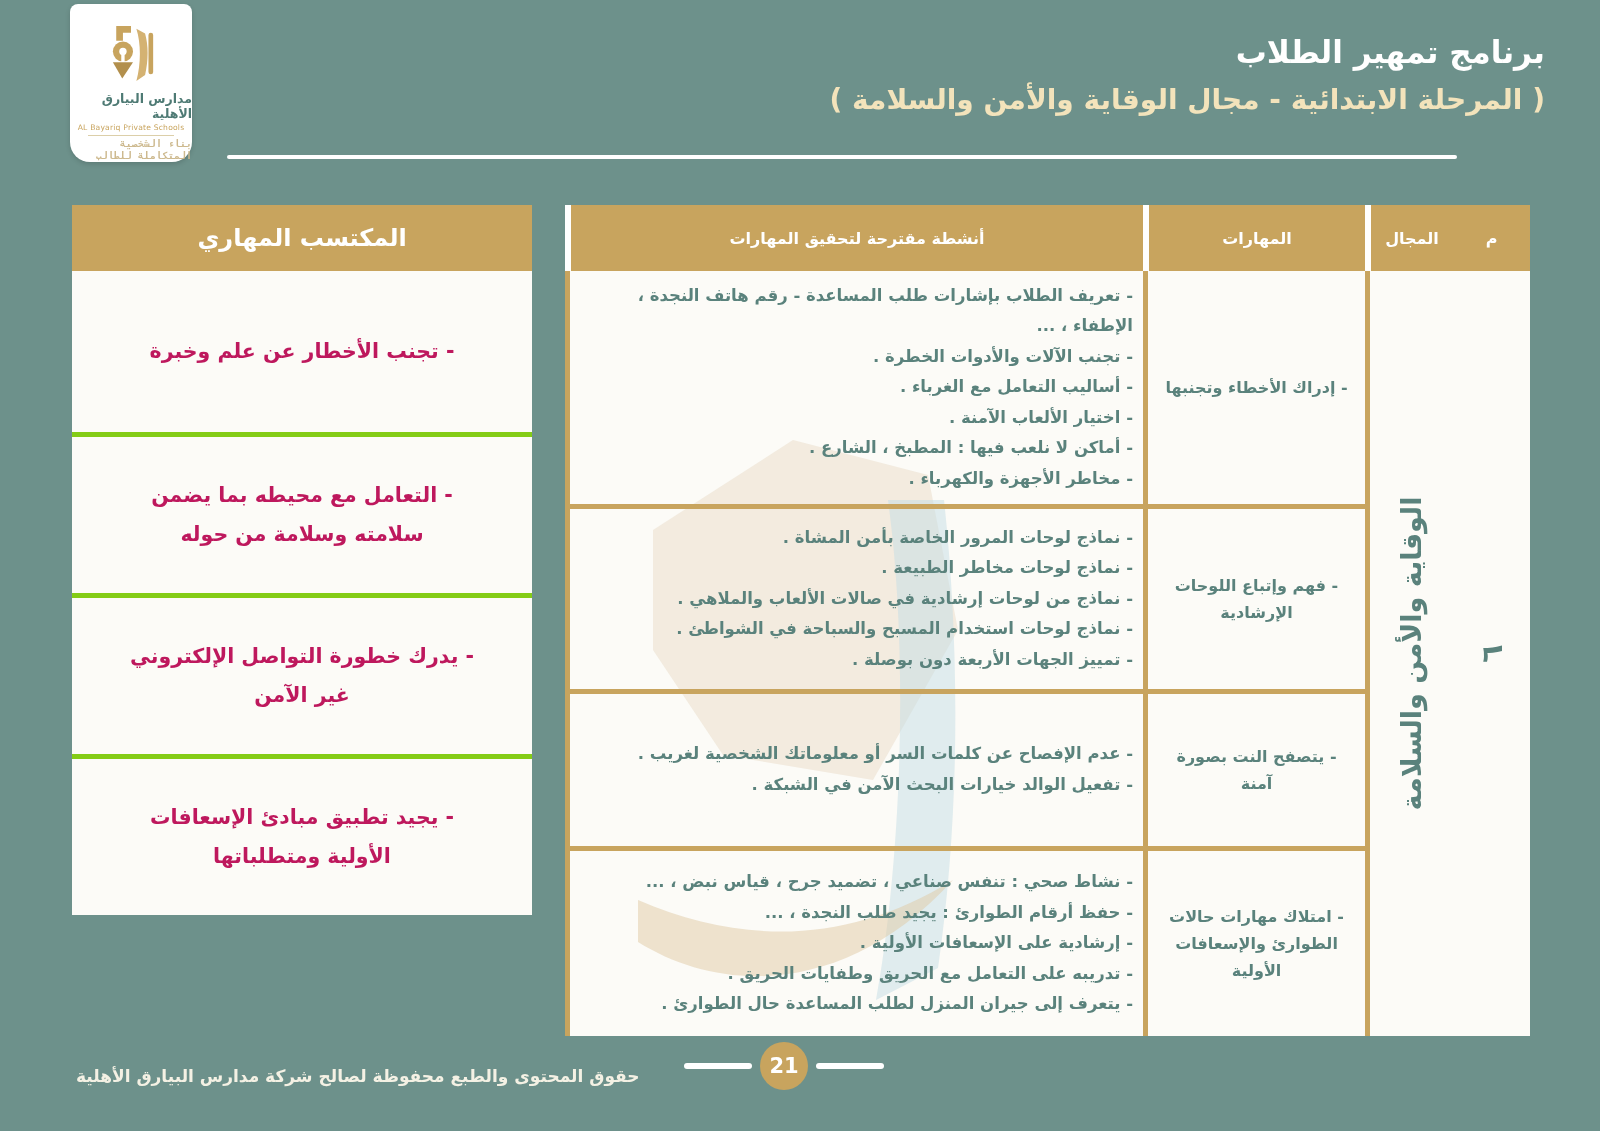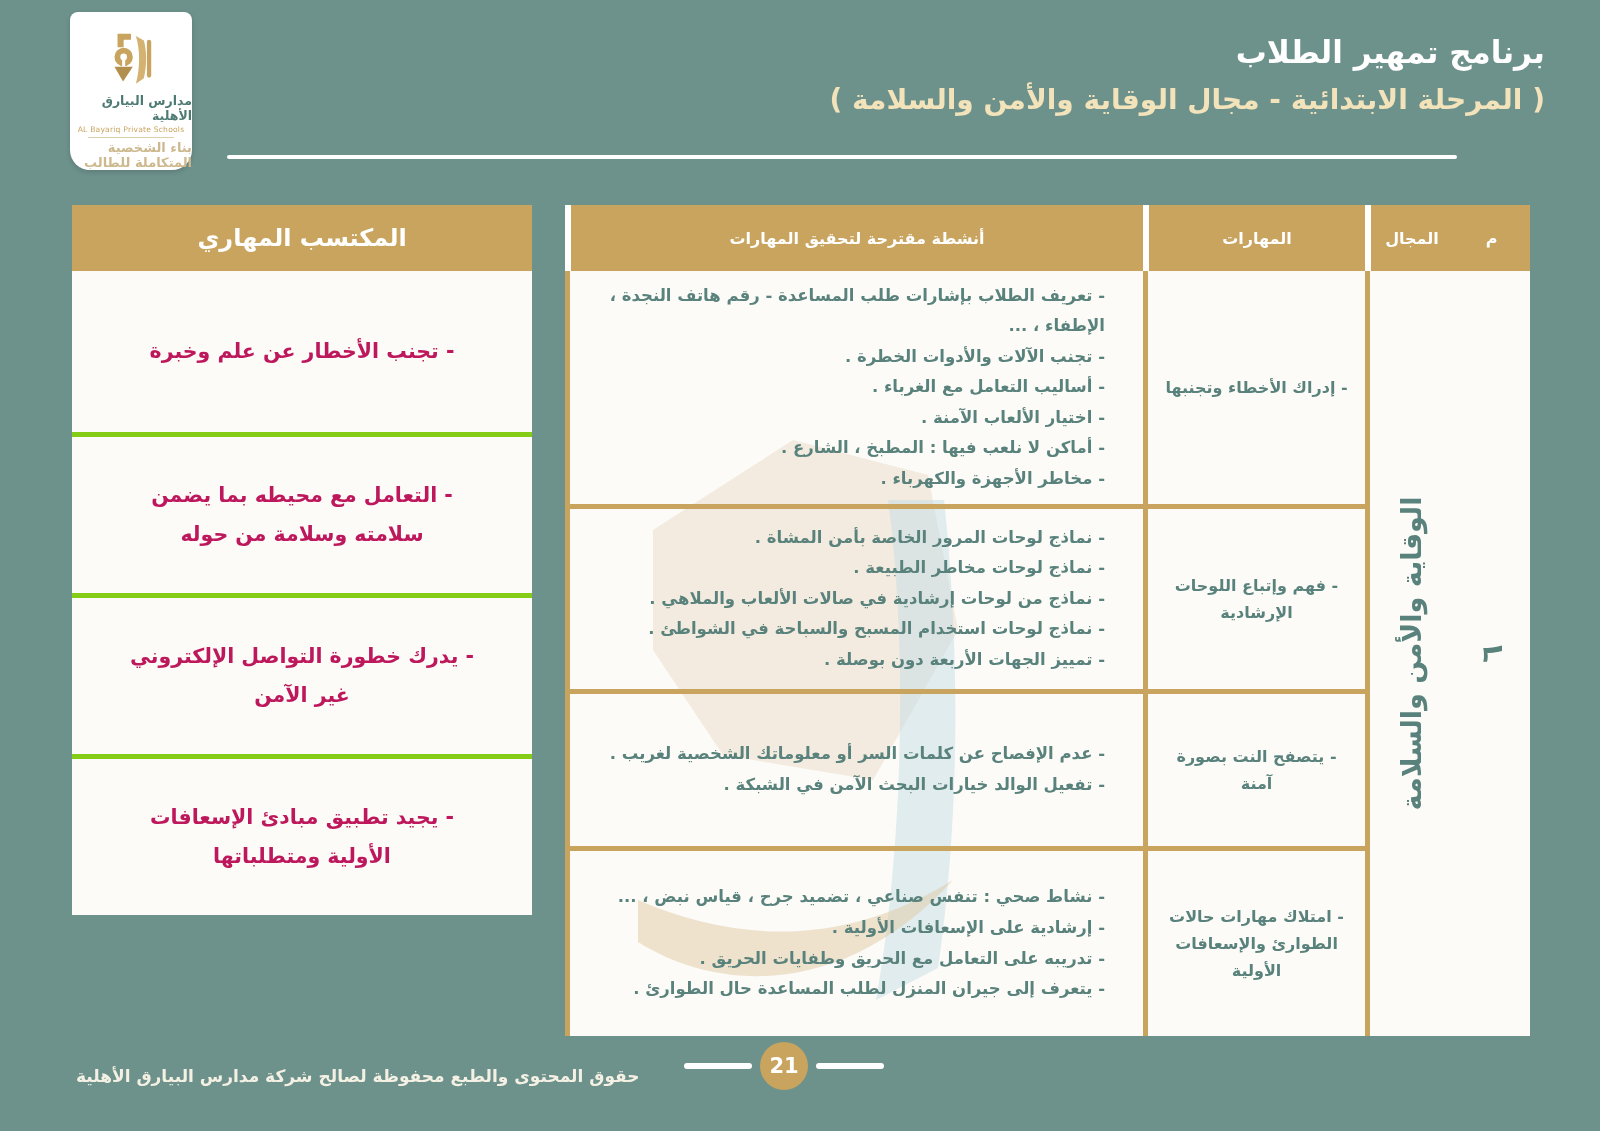--- a/index.html
+++ b/index.html
@@ -3,31 +3,31 @@
 <meta charset="utf-8">
 <style>
   html,body{margin:0;padding:0;}
   body{
     width:1600px;height:1131px;position:relative;overflow:hidden;
     background:#6d918b;
     font-family:"DejaVu Sans", sans-serif;
   }
   
   .logo-badge{
-    position:absolute;left:70px;top:12px;width:122px;height:158px;
+    position:absolute;left:70px;top:4px;width:122px;height:158px;
     background:#ffffff;border-radius:8px 8px 20px 20px;
     box-shadow:0 2px 5px rgba(0,0,0,.15);
     display:flex;flex-direction:column;align-items:center;
     padding-top:18px;box-sizing:border-box;z-index:5;
   }
   .logo-badge svg{display:block;}
   .logo-ar{color:#4e7a74;font-size:12.5px;font-weight:bold;margin-top:2px;}
   .logo-en{color:#c8a45e;font-size:7.6px;margin-top:2px;letter-spacing:.2px;}
   .logo-divider{width:86px;height:1px;background:#dcCfa9;margin:3px 0 2px;}
-  .logo-tagline{color:#cdb98e;font-size:13px;font-weight:bold;}
+  .logo-tagline{color:#cdb98e;font-size:10px;font-weight:bold;font-family:Liberation Mono, monospace;}
   
   .title-block{position:absolute;top:32px;right:55px;text-align:right;z-index:4;}
   .page-title{color:#ffffff;font-size:31px;font-weight:bold;line-height:1.3;}
   .page-subtitle{color:#f3e3bb;font-size:28px;font-weight:bold;line-height:1.45;margin-top:8px;}
   .title-rule{position:absolute;top:155px;left:227px;right:143px;height:4px;background:#ffffff;border-radius:2px;}
   
   .content{position:absolute;top:205px;left:70px;right:70px;height:831px;
     display:flex;flex-direction:row;gap:33px;}
   
   .main-table{
@@ -45,21 +45,21 @@
   .sep-white{border-left:6px solid #ffffff;}   
   .bsep{border-left:5px solid #c8a45e;}
   .rsep{border-top:5px solid #c8a45e;}
   .body-cell{background:transparent;color:#5a827c;font-weight:bold;}
   .merged{grid-row:2 / 6;display:flex;align-items:center;justify-content:center;}
   .v-text{transform:rotate(-90deg);white-space:nowrap;font-size:27px;color:#5a827c;font-weight:bold;}
   .v-num{transform:rotate(-90deg);font-size:30px;color:#5a827c;font-weight:bold;}
   .skill-cell{display:flex;align-items:center;justify-content:center;text-align:center;
     font-size:16px;line-height:1.7;padding:8px 14px;}
   .act-cell{display:flex;flex-direction:column;justify-content:center;
-    font-size:16.5px;line-height:1.85;padding:10px 38px;text-align:right;}
+    font-size:16.5px;line-height:1.85;padding:10px 10px;text-align:right;}
   
   .outcome-block{
     width:460px;height:710px;background:#fcfbf7;
     display:grid;grid-template-rows:66px 1fr 1fr 1fr 1fr;
   }
   .o-head{background:#c8a45e;color:#fff;font-weight:bold;font-size:24px;
     display:flex;align-items:center;justify-content:center;}
   .o-row{display:flex;align-items:center;justify-content:center;text-align:center;
     color:#be185d;font-weight:bold;font-size:20.5px;line-height:1.9;
     padding:10px 52px;box-sizing:border-box;}
@@ -143,20 +143,21 @@
 
     <div class="cell body-cell skill-cell bsep rsep" style="grid-column:3;grid-row:4">- يتصفح النت بصورة آمنة</div>
     <div class="cell body-cell act-cell bsep rsep" style="grid-column:4;grid-row:4">
       <div>- عدم الإفصاح عن كلمات السر أو معلوماتك الشخصية لغريب .</div>
       <div>- تفعيل الوالد خيارات البحث الآمن في الشبكة .</div>
     </div>
 
     <div class="cell body-cell skill-cell bsep rsep" style="grid-column:3;grid-row:5">- امتلاك مهارات حالات الطوارئ والإسعافات الأولية</div>
     <div class="cell body-cell act-cell bsep rsep" style="grid-column:4;grid-row:5">
       <div>- نشاط صحي : تنفس صناعي ، تضميد جرح ، قياس نبض ، ...</div>
+      <div>- حفظ أرقام الطوارئ : يجيد طلب النجدة ، ...</div>
       <div>- إرشادية على الإسعافات الأولية .</div>
       <div>- تدريبه على التعامل مع الحريق وطفايات الحريق .</div>
       <div>- يتعرف إلى جيران المنزل لطلب المساعدة حال الطوارئ .</div>
     </div>
   </div>
 
   <div class="outcome-block">
     <div class="o-head">المكتسب المهاري</div>
     <div class="o-row">- تجنب الأخطار عن علم وخبرة</div>
     <div class="o-row o-sep">- التعامل مع محيطه بما يضمن سلامته وسلامة من حوله</div>

